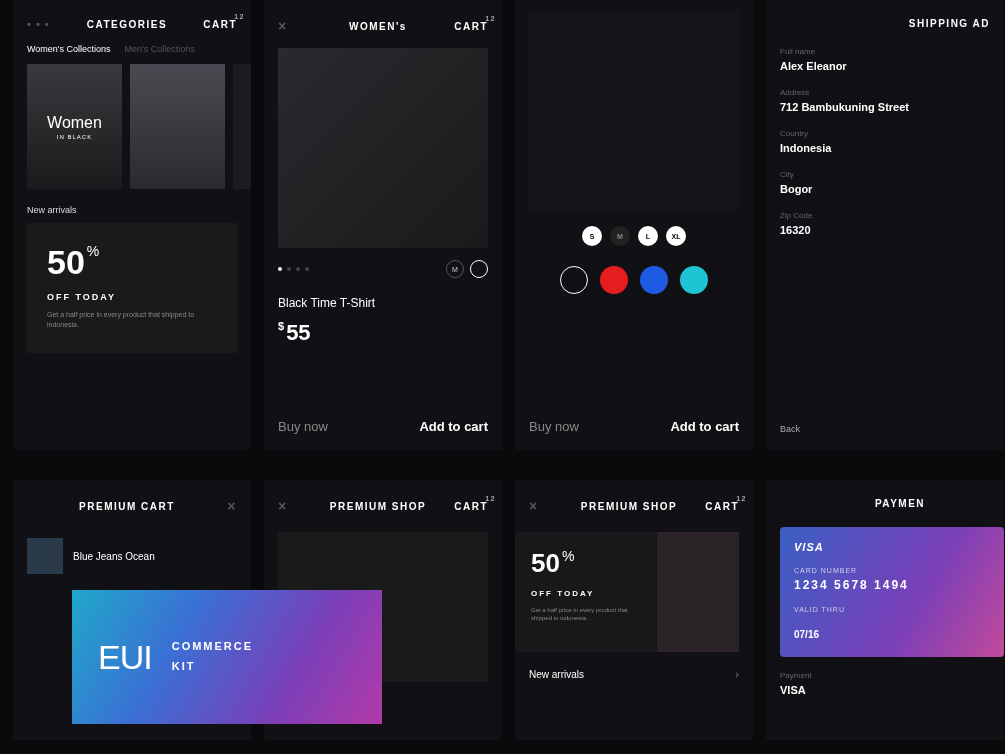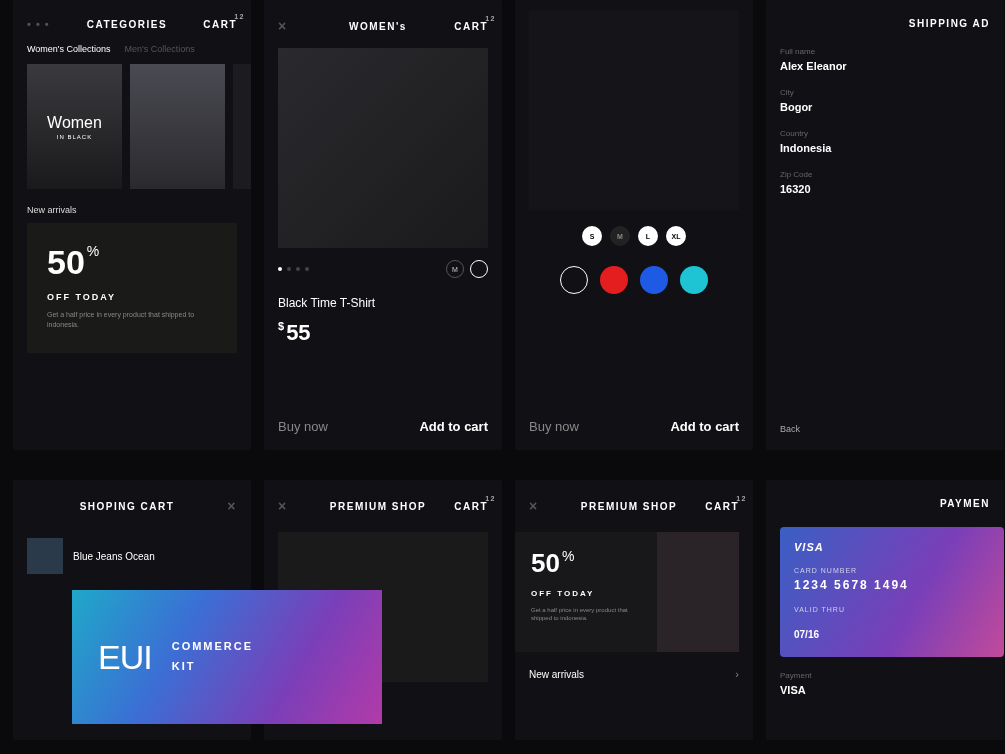--- a/index.html
+++ b/index.html
@@ -159,42 +159,46 @@
     <div class="hdr">
       <div class="hdr-left"></div>
       <div class="hdr-center" style="text-align:right;padding-right:0">SHIPPING AD</div>
     </div>
     <div class="ship">
       <div class="field">
           <div class="flabel">Full name</div>
           <div class="fval">Alex Eleanor</div>
         </div>
       <div class="field">
+          <div class="flabel">Address</div>
+          <div class="fval">712 Bambukuning Street</div>
+        </div>
+      <div class="field">
+          <div class="flabel">Country</div>
+          <div class="fval">Indonesia</div>
+        </div>
+      <div class="field">
           <div class="flabel">City</div>
           <div class="fval">Bogor</div>
         </div>
       <div class="field">
-          <div class="flabel">Country</div>
-          <div class="fval">Indonesia</div>
-        </div>
-      <div class="field">
           <div class="flabel">Zip Code</div>
           <div class="fval">16320</div>
         </div>
     </div>
     <div class="back-row">Back</div>
   </div>
 </div>
 
 <div class="grid row2">
 
   <div class="card">
     <div class="hdr">
       <div class="hdr-left"></div>
-      <div class="hdr-center">SHOPING CART</div>
+      <div class="hdr-center">PREMIUM CART</div>
       <div class="hdr-right close">×</div>
     </div>
     <div class="cart-item">
       <div class="cart-thumb"></div>
       <div class="cart-name">Blue Jeans Ocean</div>
     </div>
   </div>
 
   <div class="card">
     <div class="hdr">
@@ -221,21 +225,21 @@
     </div>
     <div class="na-row">
       <span>New arrivals</span>
       <span class="chev">›</span>
     </div>
   </div>
 
   <div class="card">
     <div class="hdr">
       <div class="hdr-left"></div>
-      <div class="hdr-center" style="text-align:right">PAYMEN</div>
+      <div class="hdr-center" style="text-align:center">PAYMEN</div>
     </div>
     <div class="visa">
       <div class="visa-brand">VISA</div>
       <div class="visa-lbl">CARD NUMBER</div>
       <div class="visa-num">1234 5678 1494</div>
       <div class="visa-bottom">
         <div class="visa-lbl" style="margin-top:0">VALID THRU</div>
         <div style="font-size:10px;font-weight:600;margin-top:16px">07/16</div>
       </div>
     </div>

